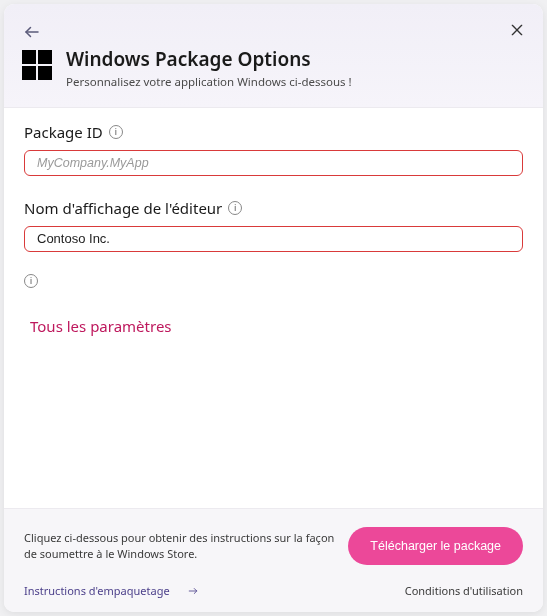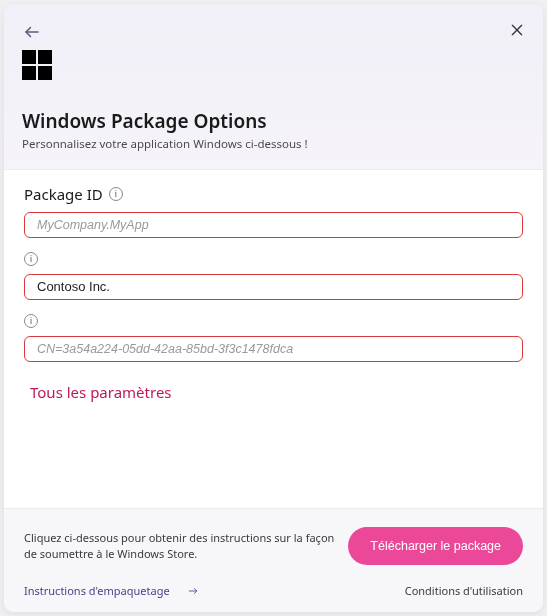--- a/index.html
+++ b/index.html
@@ -48,23 +48,22 @@
     height: 20px;
     display: flex;
     align-items: center;
     justify-content: center;
     cursor: pointer;
     color: #333;
   }
   .title-row {
     display: flex;
     align-items: flex-start;
-    gap: 30px;
+    gap: 14px;
     margin-top: 30px;
-    flex-direction: column;
   }
   .win-logo {
     flex: 0 0 auto;
     display: grid;
     grid-template-columns: 14px 14px;
     grid-template-rows: 14px 14px;
     gap: 2px;
     margin-top: 2px;
   }
   .win-logo div { background: #000; }
@@ -77,21 +76,21 @@
   .title-text p {
     font-size: 11.5px;
     color: #4a4a4a;
     margin-top: 2px;
   }
   .body {
     flex: 1;
     padding: 14px 20px 0 20px;
     overflow: auto;
   }
-  .field { margin-bottom: 14px; }
+  .field { margin-bottom: 22px; }
   .field-label {
     display: flex;
     align-items: center;
     gap: 6px;
     font-size: 15px;
     font-weight: 400;
     color: #1a1a1a;
     margin-bottom: 8px;
   }
   .info-icon {
@@ -225,30 +224,30 @@
     <div class="field">
       <div class="field-label">
         <span>Package ID</span>
         <span class="info-icon">i</span>
       </div>
       <input class="text-input" type="text" placeholder="MyCompany.MyApp" style="">
     </div>
 
     <div class="field">
       <div class="field-label">
+        <span>Nom d'affichage de l'éditeur</span>
         <span class="info-icon">i</span>
       </div>
       <input class="text-input filled" type="text" value="Contoso Inc." style="">
     </div>
 
     <div class="field">
       <div class="field-label">
         <span class="info-icon">i</span>
       </div>
-      <input class="text-input" type="text" placeholder="CN=3a54a224-05dd-42aa-85bd-3f3c1478fdca" style="">
     </div>
 
     <div class="all-settings">Tous les paramètres</div>
 
   </div>
 
   <div class="footer">
     <div class="footer-top">
       <div class="footer-text">Cliquez ci-dessous pour obtenir des instructions sur la façon de soumettre à le Windows Store.</div>
       <button class="download-btn">Télécharger le package</button>

